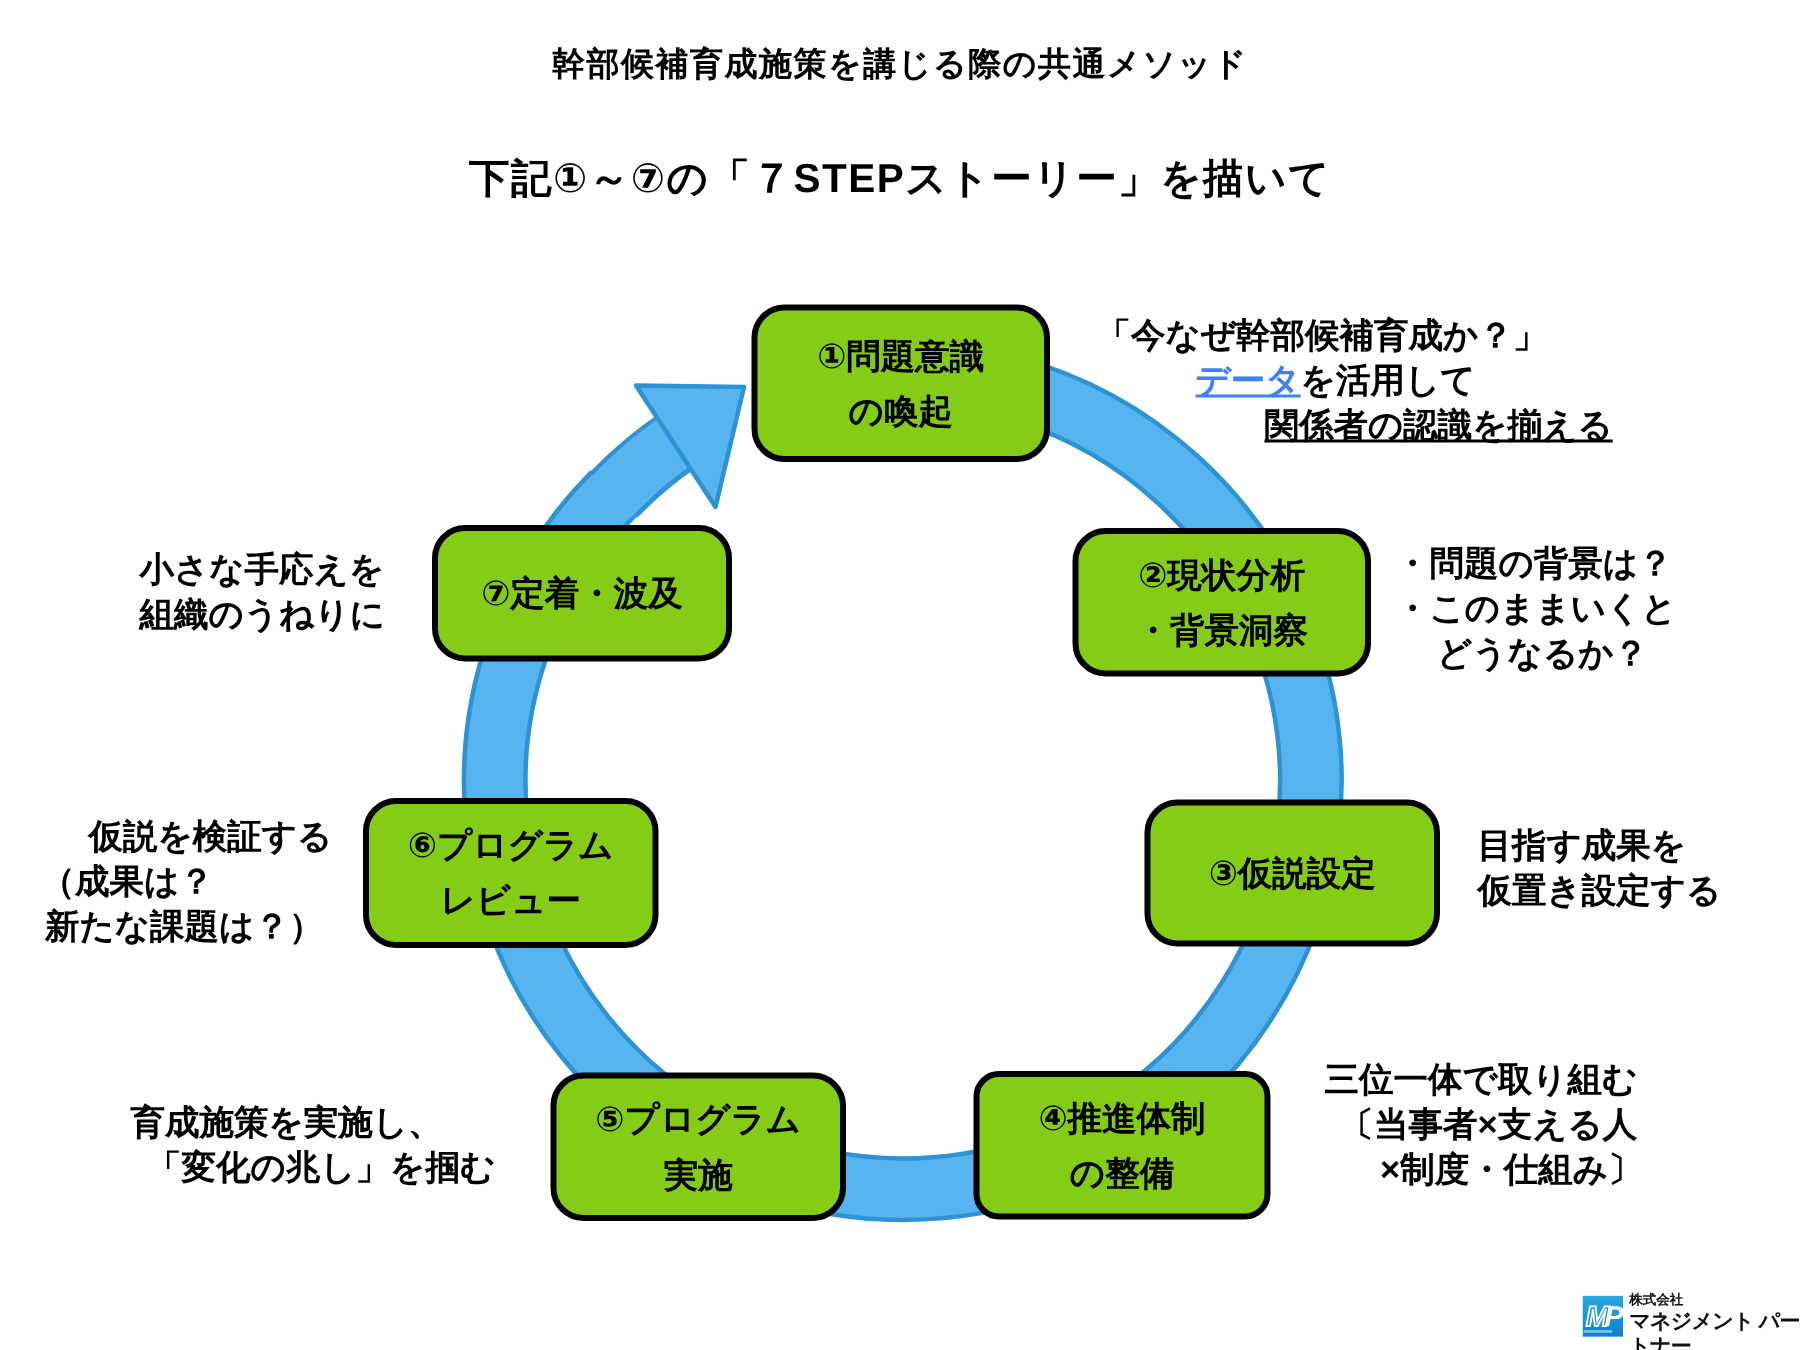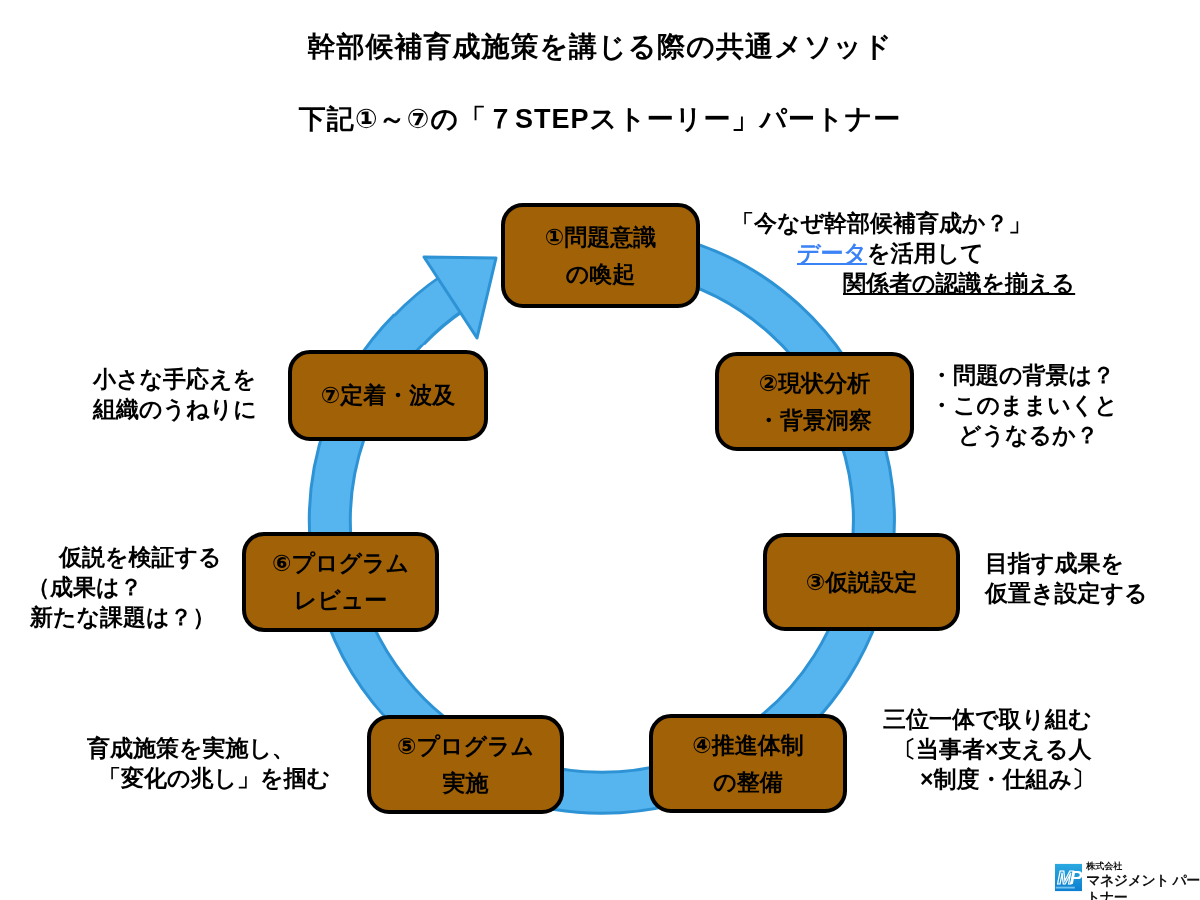--- a/index.html
+++ b/index.html
@@ -5,29 +5,29 @@
   html,body{margin:0;padding:0;}
   body{
     width:1200px;height:900px;position:relative;overflow:hidden;
     background:#ffffff;
     font-family:"Liberation Sans","DejaVu Sans",sans-serif;
     color:#000;
   }
   .abs{position:absolute;}
   .page-title{
     top:28px;left:0;width:1200px;text-align:center;
-    font-size:28px;font-weight:bold;letter-spacing:1px;
+    font-size:22px;font-weight:bold;letter-spacing:1px;
   }
   .page-subtitle{
     top:101px;left:0;width:1200px;text-align:center;
     font-size:27px;font-weight:bold;letter-spacing:1px;
   }
   svg.ring{left:0;top:0;}
   .step-box{
-    background:#a16207;
+    background:#84cc16;
     border:4px solid #000;
     border-radius:22px;
     box-sizing:border-box;
     display:flex;flex-direction:column;justify-content:center;align-items:center;
     font-size:23px;font-weight:bold;line-height:37px;
     text-align:center;
   }
   .ann{
     font-size:23px;font-weight:bold;line-height:30px;white-space:nowrap;
   }
@@ -38,21 +38,21 @@
   
   .logo{left:1055px;top:859px;display:flex;align-items:flex-start;}
   .logo-text{margin-left:4px;display:flex;flex-direction:column;}
   .logo-prefix{font-size:9px;font-weight:bold;color:#111;line-height:11px;margin-top:2px;}
   .logo-name{font-size:14px;font-weight:bold;color:#111;line-height:17px;letter-spacing:-0.5px;}
 </style>
 </head>
 <body>
 
 <div class="abs page-title">幹部候補育成施策を講じる際の共通メソッド</div>
-<div class="abs page-subtitle">下記①～⑦の「７STEPストーリー」パートナー</div>
+<div class="abs page-subtitle">下記①～⑦の「７STEPストーリー」を描いて</div>
 
 <svg class="abs ring" width="1200" height="900" viewBox="0 0 1200 900" aria-hidden="true">
 
   <path d="M 544 255 A 272 272 0 1 1 409 329" fill="none" stroke="#2e93d4" stroke-width="44"></path>
   <path d="M 544 255 A 272 272 0 1 1 409 329" fill="none" stroke="#56b4ef" stroke-width="38"></path>
 
   <path d="M 409 330 A 272 272 0 0 1 453 293" fill="none" stroke="#2e93d4" stroke-width="44"></path>
   <path d="M 407 332 A 272 272 0 0 1 455 291" fill="none" stroke="#56b4ef" stroke-width="38"></path>
 
   <polygon points="496,258 424,257 477,338" fill="#56b4ef" stroke="#2e93d4" stroke-width="3" stroke-linejoin="round"></polygon>
@@ -65,21 +65,21 @@
 
 <div class="abs step-box" style="left:715px;top:352px;width:199px;height:99px;">
   <div>②現状分析</div>
   <div>・背景洞察</div>
 </div>
 
 <div class="abs step-box" style="left:763px;top:533px;width:197px;height:98px;">
   <div>③仮説設定</div>
 </div>
 
-<div class="abs step-box" style="left:649px;top:714px;width:198px;height:99px;">
+<div class="abs step-box" style="left:649px;top:714px;width:198px;height:99px;border-radius:17px;">
   <div>④推進体制</div>
   <div>の整備</div>
 </div>
 
 <div class="abs step-box" style="left:367px;top:715px;width:197px;height:99px;">
   <div>⑤プログラム</div>
   <div>実施</div>
 </div>
 
 <div class="abs step-box" style="left:242px;top:532px;width:197px;height:100px;">

